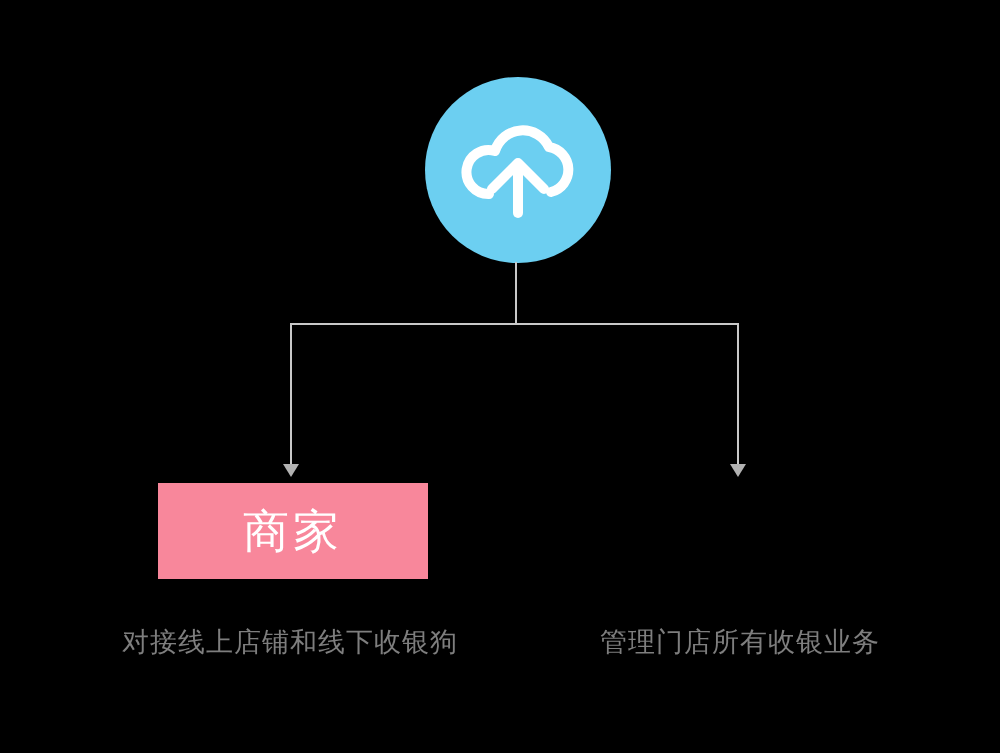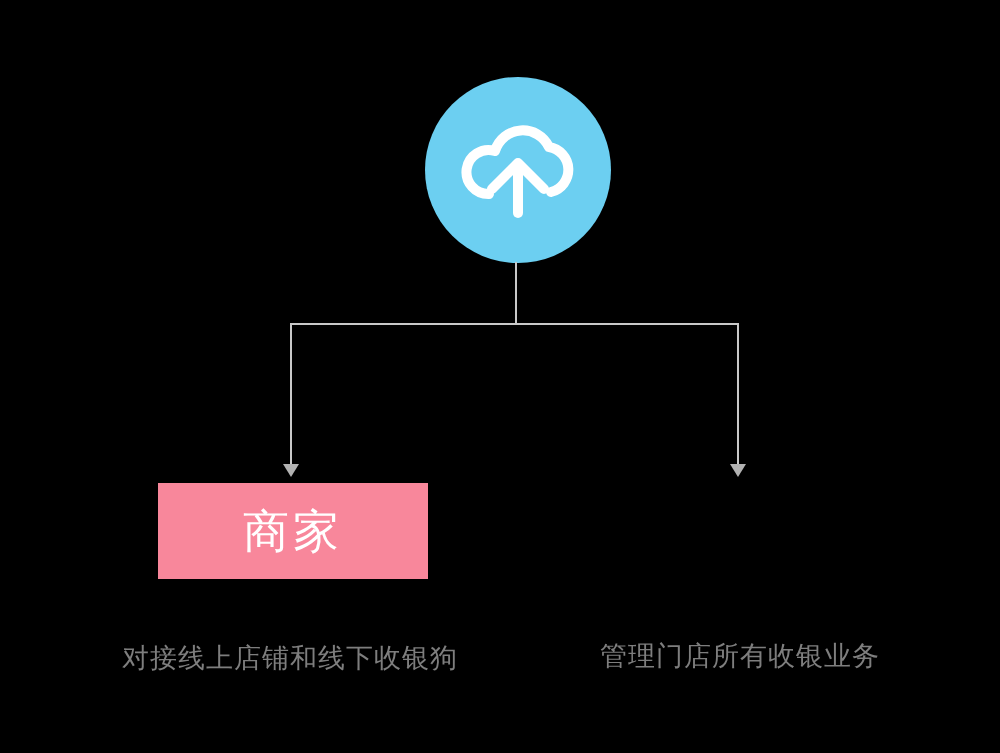--- a/index.html
+++ b/index.html
@@ -78,24 +78,23 @@
   }
   
   .caption {
     position: absolute;
     top: 626px;
     font-size: 27px;
     font-weight: 400;
     line-height: 1.2;
     letter-spacing: 1px;
     white-space: nowrap;
-    margin-top: 16px;
   }
   .caption-merchant { left: 114px; }
-  .caption-cashier  { left: 592px; font-family: Liberation Mono, monospace; }
+  .caption-cashier  { left: 592px; }
 </style>
 </head>
 <body style="background: rgb(0, 0, 0);">
 
 <div class="canvas">
 
   <div class="cloud-node" style="background-color: rgb(108, 207, 241);">
     <svg viewBox="0 0 186 186" fill="none" stroke="#FFFFFF" stroke-width="10" stroke-linecap="round" stroke-linejoin="round">
 
       <path d="M 64 117 A 22 22 0 1 1 70 74 A 29 29 0 0 1 124 70 A 23 23 0 0 1 126 115"></path>

